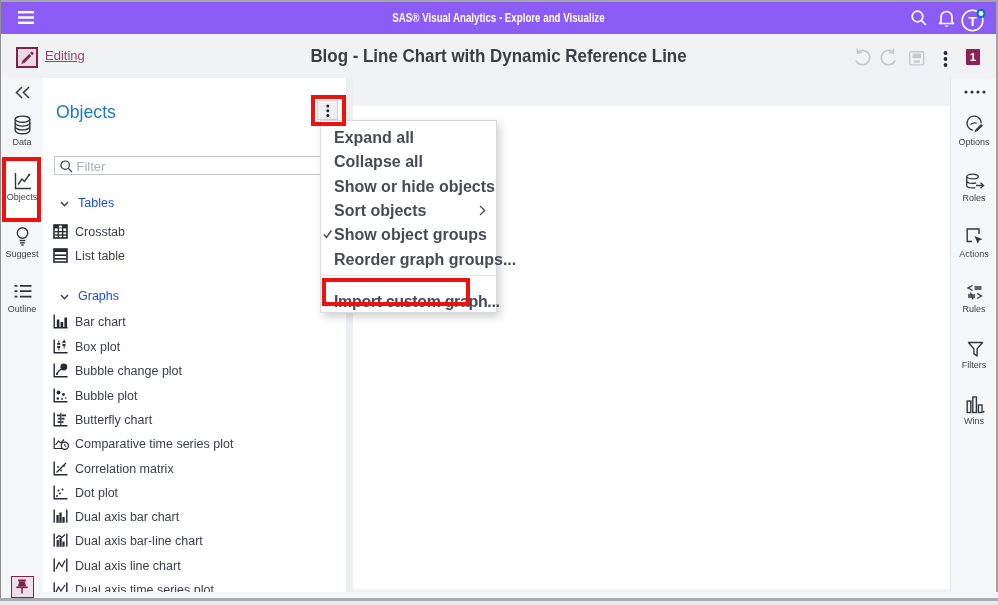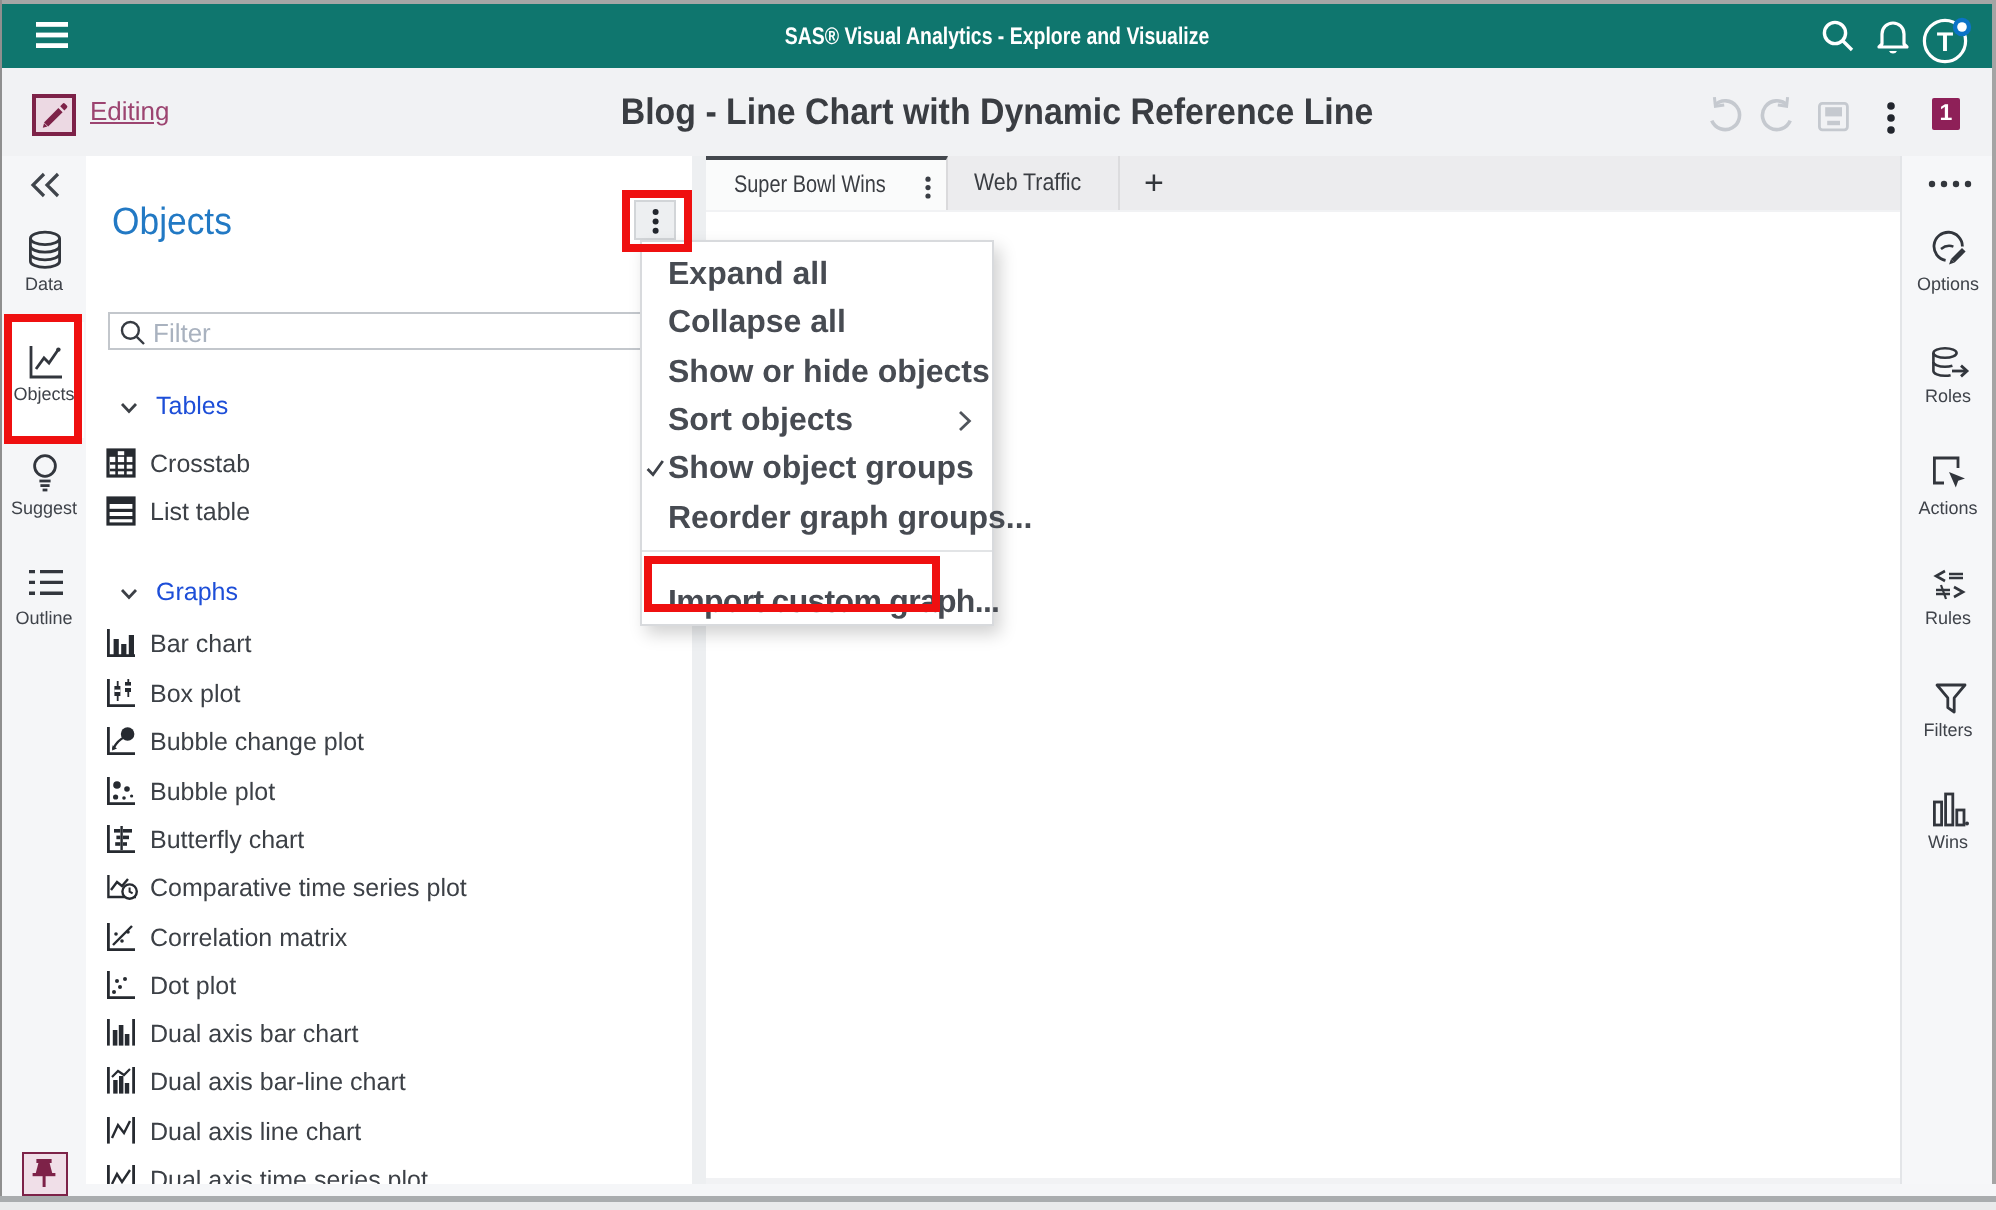--- a/index.html
+++ b/index.html
@@ -7,21 +7,21 @@
   #app { position:relative; width:998px; height:605px; font-family:"Liberation Sans",sans-serif; background:#f1f2f4; }
   .abs { position:absolute; }
   
   #f-top { left:0; top:0; width:998px; height:2px; background:#a6a6a6; }
   #f-left { left:0; top:0; width:1px; height:605px; background:#8f8f8f; }
   #f-right { left:996px; top:0; width:2px; height:605px; background:#a4a4a4; }
   #f-b1 { left:43px; top:592px; width:955px; height:6px; background:#f5f6f8; }
   #f-b2 { left:0; top:598px; width:998px; height:3px; background:#a9acae; }
   #f-b3 { left:0; top:601px; width:998px; height:4px; background:#e9eaeb; }
   
-  #topbar { left:1px; top:2px; width:995px; height:32px; background:#0f766e; }
+  #topbar { left:1px; top:2px; width:995px; height:32px; background:#8b5cf6; }
   #tb-title { left:0; top:0; width:995px; height:32px; line-height:33px; text-align:center; color:#fff; font-size:12px; font-weight:bold; transform:scaleX(0.81); }
   
   #toolbar { left:1px; top:34px; width:995px; height:44px; background:#f1f2f4; }
   #edit-box { left:14.5px; top:12.5px; width:22px; height:21px; background:#ecd9e3; border:2px solid #7d2248; }
   #edit-label { left:44px; top:0; height:44px; line-height:44px; color:#9c4470; font-size:13px;text-decoration:underline; }
   #main-title { left:0; top:0; width:995px; height:44px; line-height:43px; text-align:center; color:#3a3d42; font-size:18.5px; font-weight:bold; transform:scaleX(0.915); }
   #badge1 { left:965px; top:15px; width:14px; height:16px; background:#8e2058; color:#fff; font-size:11.5px; font-weight:bold; text-align:center; line-height:16px; border-radius:1px; }
   
   #leftrail { left:1px; top:78px; width:42px; height:520px; background:#f5f6f8; }
   .rlitem { position:absolute; left:0; width:42px; text-align:center; color:#3f434a; font-size:9px; }
@@ -144,36 +144,20 @@
         <line x1="5.2" y1="15.8" x2="9.8" y2="15.8"></line>
         <line x1="6.3" y1="18" x2="8.7" y2="18"></line>
       </svg>
     <div class="rlitem" style="top:170.5px">Suggest</div>
     <svg class="abs" style="left:13px;top:205.5px" width="18" height="15" fill="none" stroke="#32363d" stroke-width="1.7">
         <path d="M0.5 1.8 h3 M6 1.8 h11.5 M0.5 7.2 h3 M6 7.2 h11.5 M0.5 12.6 h3 M6 12.6 h11.5"></path>
       </svg>
     <div class="rlitem" style="top:225.5px">Outline</div>
   </div>
   <div id="divider" class="abs"></div>
-  <div id="tabbar" class="abs">
-    <div id="tab1">
-        <span>Super Bowl Wins</span>
-      <svg style="position:absolute;left:109px;top:8px" width="4" height="12">
-          <g fill="#3a3e45">
-            <circle cx="2" cy="1.6" r="1.3"></circle>
-            <circle cx="2" cy="5.8" r="1.3"></circle>
-            <circle cx="2" cy="10" r="1.3"></circle>
-          </g>
-        </svg>
-    </div>
-    <div id="tab2">
-        <span>Web Traffic</span>
-      </div>
-    <div id="tabplus">+</div>
-  </div>
   <div id="canvas" class="abs"></div>
   <div id="rightrail" class="abs">
     <svg class="abs" style="left:13px;top:11.5px" width="22" height="5">
         <g fill="#33373d">
           <circle cx="2" cy="2" r="1.6"></circle>
           <circle cx="8" cy="2" r="1.6"></circle>
           <circle cx="14" cy="2" r="1.6"></circle>
           <circle cx="20" cy="2" r="1.6"></circle>
         </g>
       </svg>

